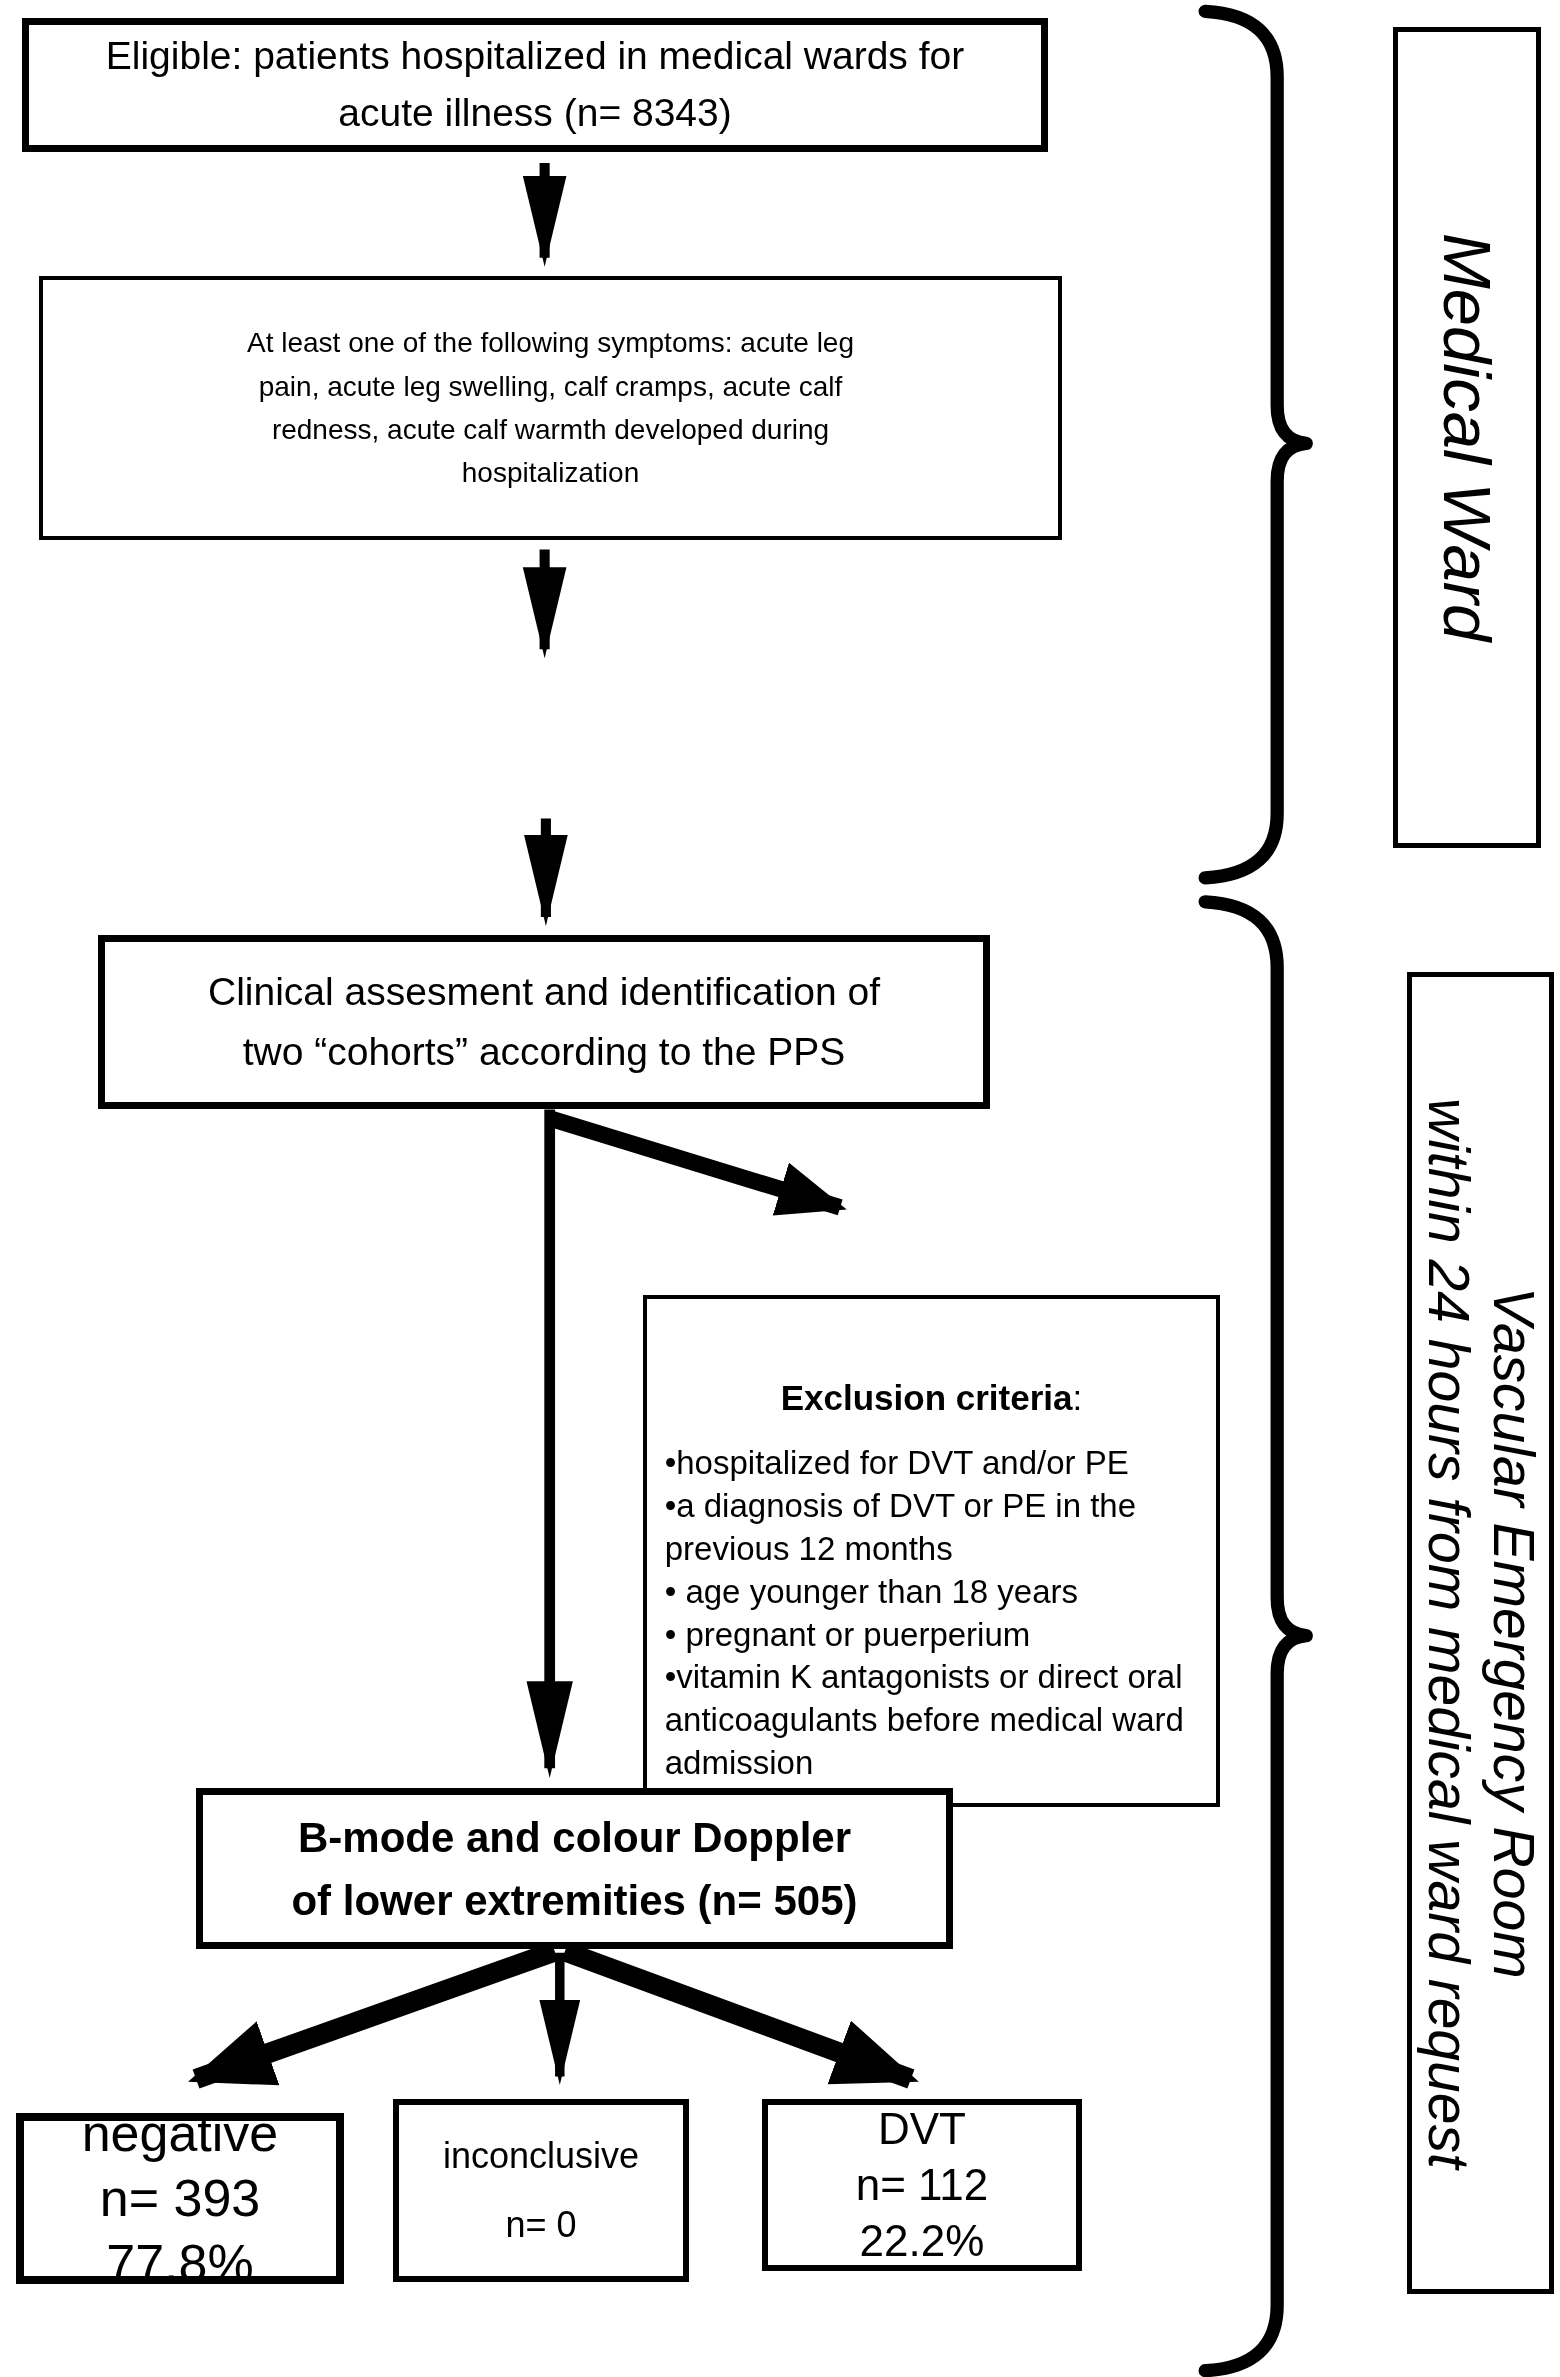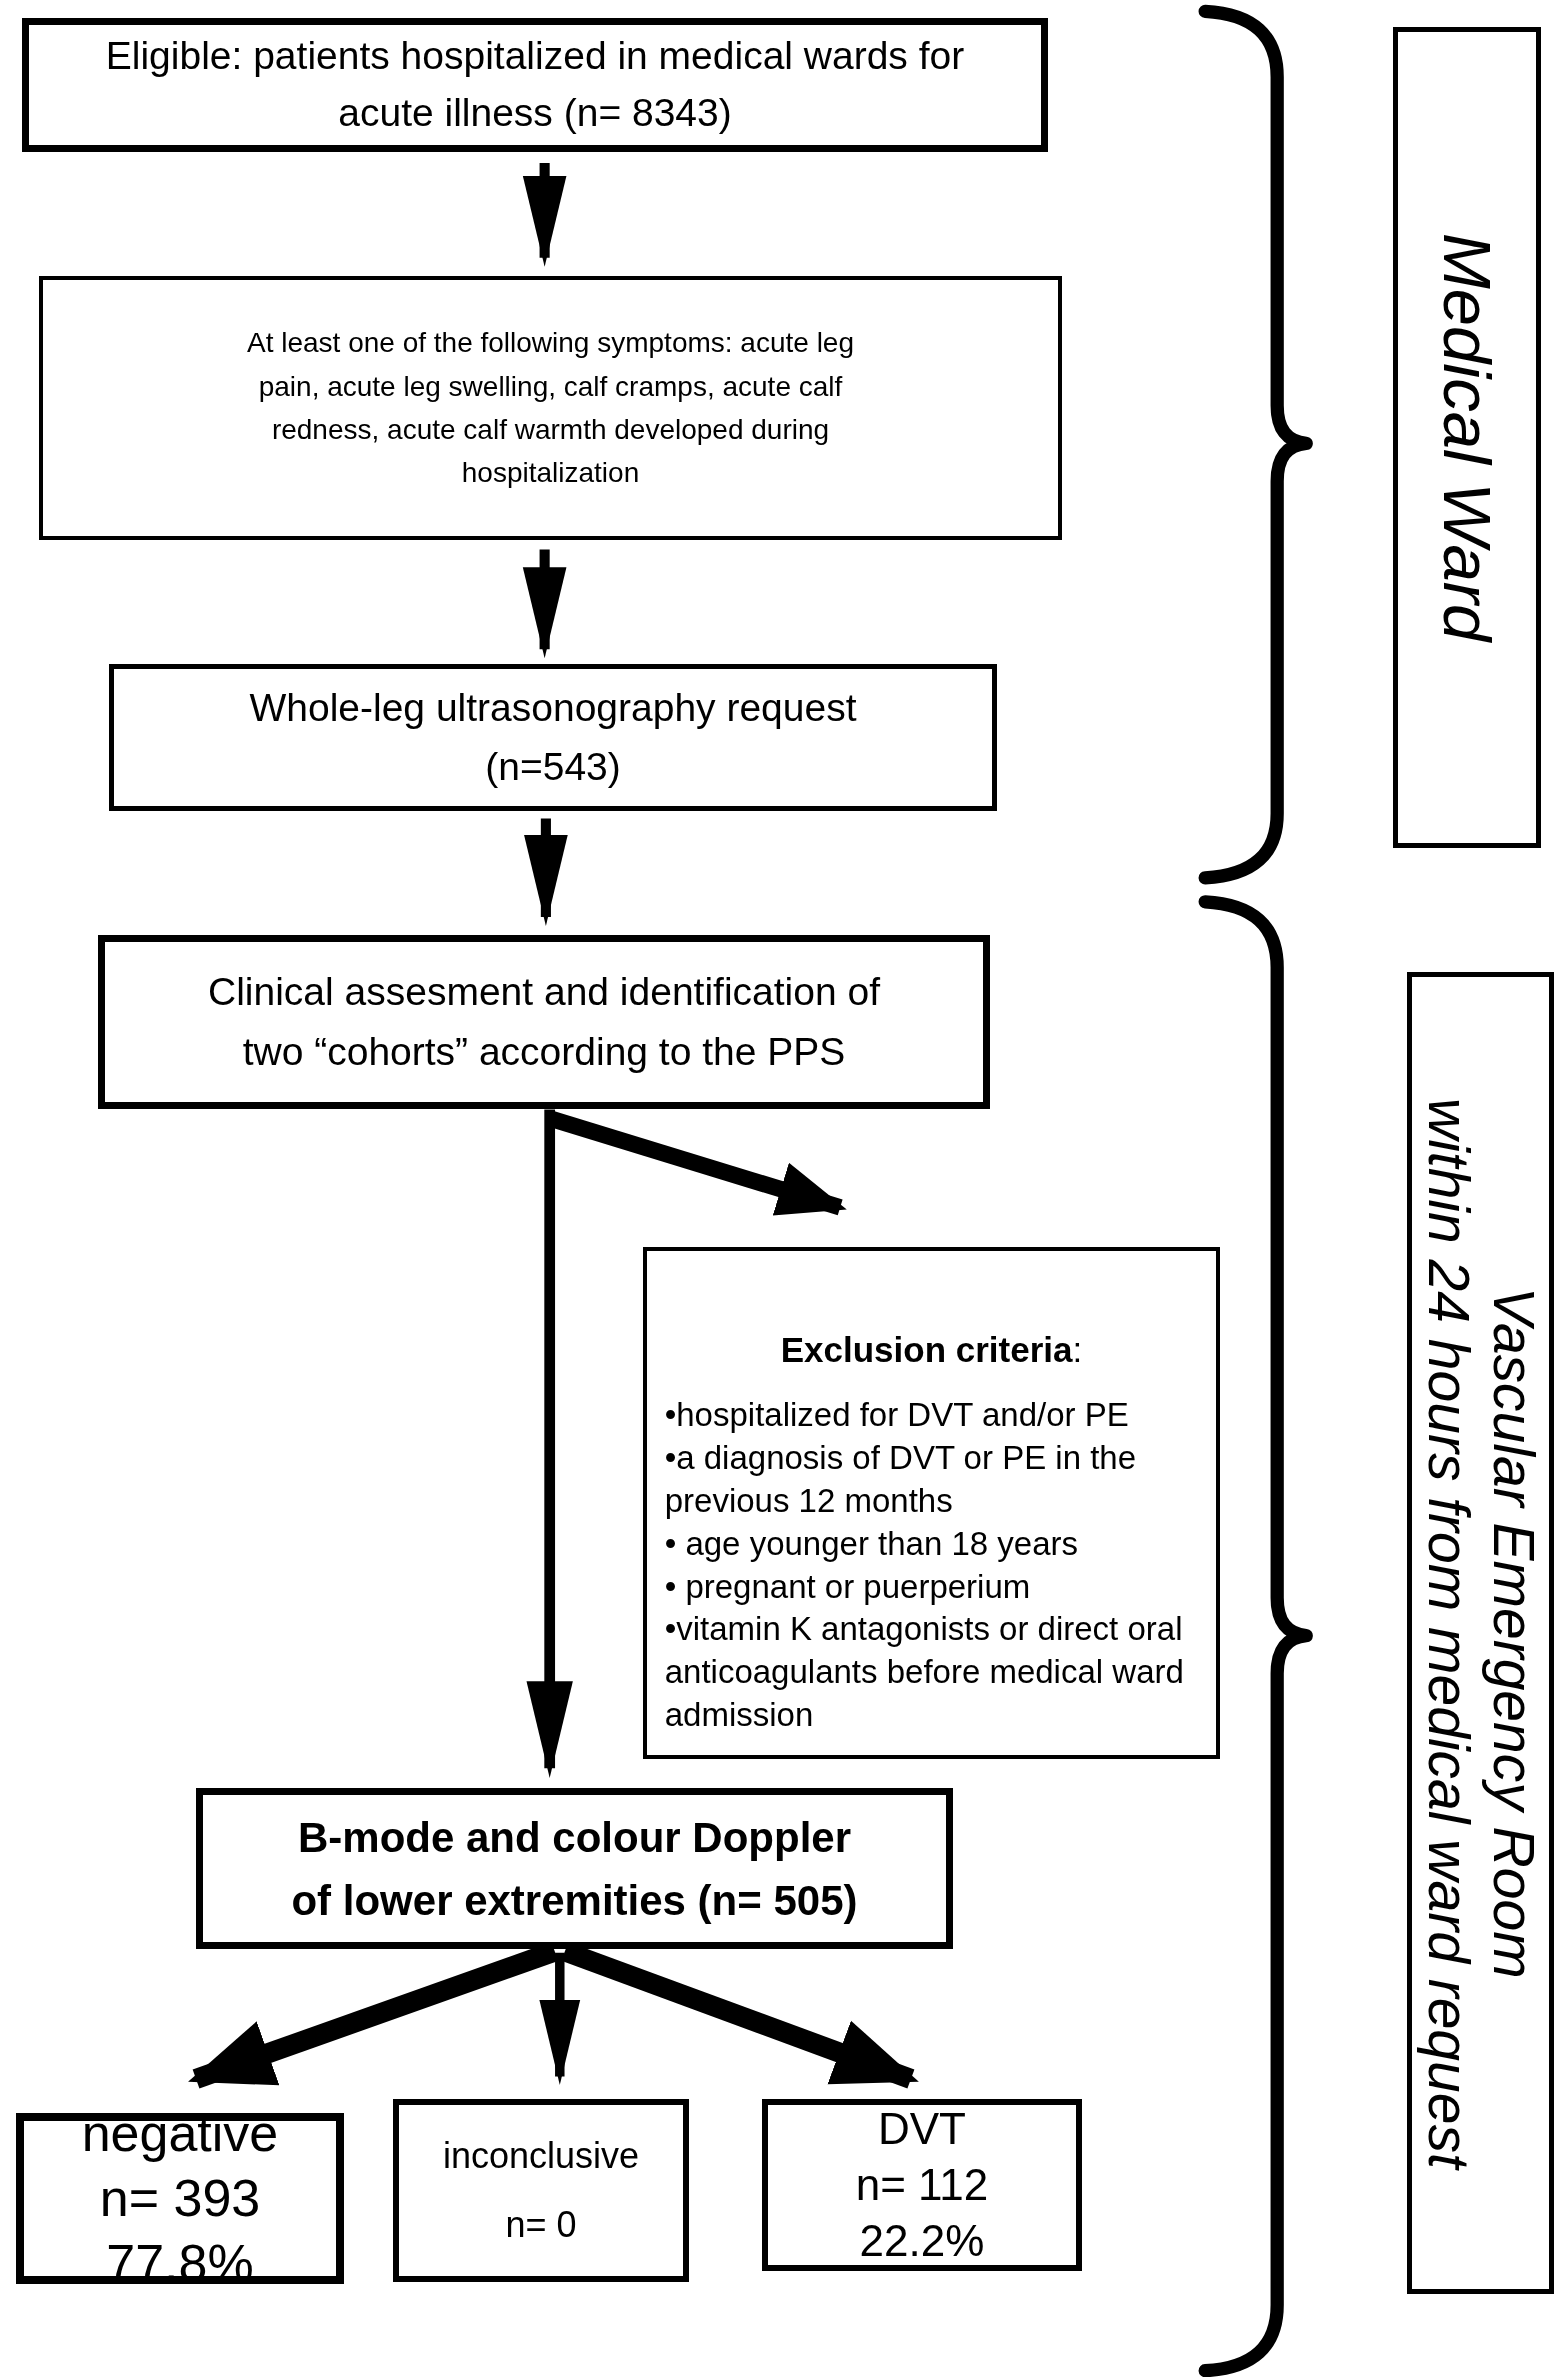--- a/index.html
+++ b/index.html
@@ -35,21 +35,21 @@
     text-align: center;
     line-height: 1.5;
   }
   .box .ln { width: 100%; }
 
   
   #box-eligible   { left: 22px;   top: 17.7px;   width: 1026px; height: 134px; border-width: 7.6px; font-size: 39px; line-height: 1.45; }
   #box-symptoms   { left: 39px;   top: 276px;  width: 1023px; height: 264px; border-width: 4.4px;  font-size: 28px; line-height: 1.55; }
   #box-ultrasound { left: 109px;  top: 664px; width: 888px; height: 147px; border-width: 5.7px;  font-size: 39px; line-height: 1.5; }
   #box-clinical   { left: 98px;  top: 935px; width: 892px; height: 174px; border-width: 7px; font-size: 39px; line-height: 1.55; }
-  #box-exclusion  { left: 643px; top: 1247px; width: 577px;  height: 512px; border-width: 4.4px;
+  #box-exclusion  { left: 643px; top: 1295px; width: 577px;  height: 512px; border-width: 4.4px;
                     justify-content: flex-start; align-items: flex-start; text-align: left;
                     padding: 76px 17.7px 12.6px 17.7px; font-size: 33px; line-height: 1.3; }
   #box-doppler    { left: 196px;  top: 1788px; width: 757px; height: 161px; border-width: 7px; font-size: 42px; font-weight: bold; line-height: 1.5; }
   #box-negative   { left: 16px;   top: 2113px; width: 328px;  height: 171px; border-width: 8.2px; font-size: 52px; line-height: 1.25; align-items: center; }
   #box-inconclusive { left: 393px; top: 2099px; width: 296px; height: 183px; border-width: 6.3px; font-size: 36px; line-height: 1.9; }
   #box-dvt        { left: 762px; top: 2099px; width: 320px;  height: 172px; border-width: 6.3px; font-size: 44px; line-height: 1.28; }
 
   #box-exclusion .title-row {
     width: 100%;
     text-align: center;
@@ -112,24 +112,20 @@
     <div class="ln">acute illness (n= 8343)</div>
   </div>
 
   <div class="box" id="box-symptoms">
     <div class="ln">At least one of the following symptoms: acute leg</div>
     <div class="ln">pain, acute leg swelling, calf cramps, acute calf</div>
     <div class="ln">redness, acute calf warmth developed during</div>
     <div class="ln">hospitalization</div>
   </div>
 
-  <div class="box" id="box-ultrasound">
-    <div class="ln">Whole-leg ultrasonography request</div>
-    <div class="ln">(n=543)</div>
-  </div>
 
   <div class="box" id="box-clinical">
     <div class="ln">Clinical assesment and identification of</div>
     <div class="ln">two “cohorts” according to the PPS</div>
   </div>
 
   <div class="box" id="box-exclusion">
     <div class="title-row">
       <span class="b">Exclusion criteria</span><span>:</span>
     </div>

